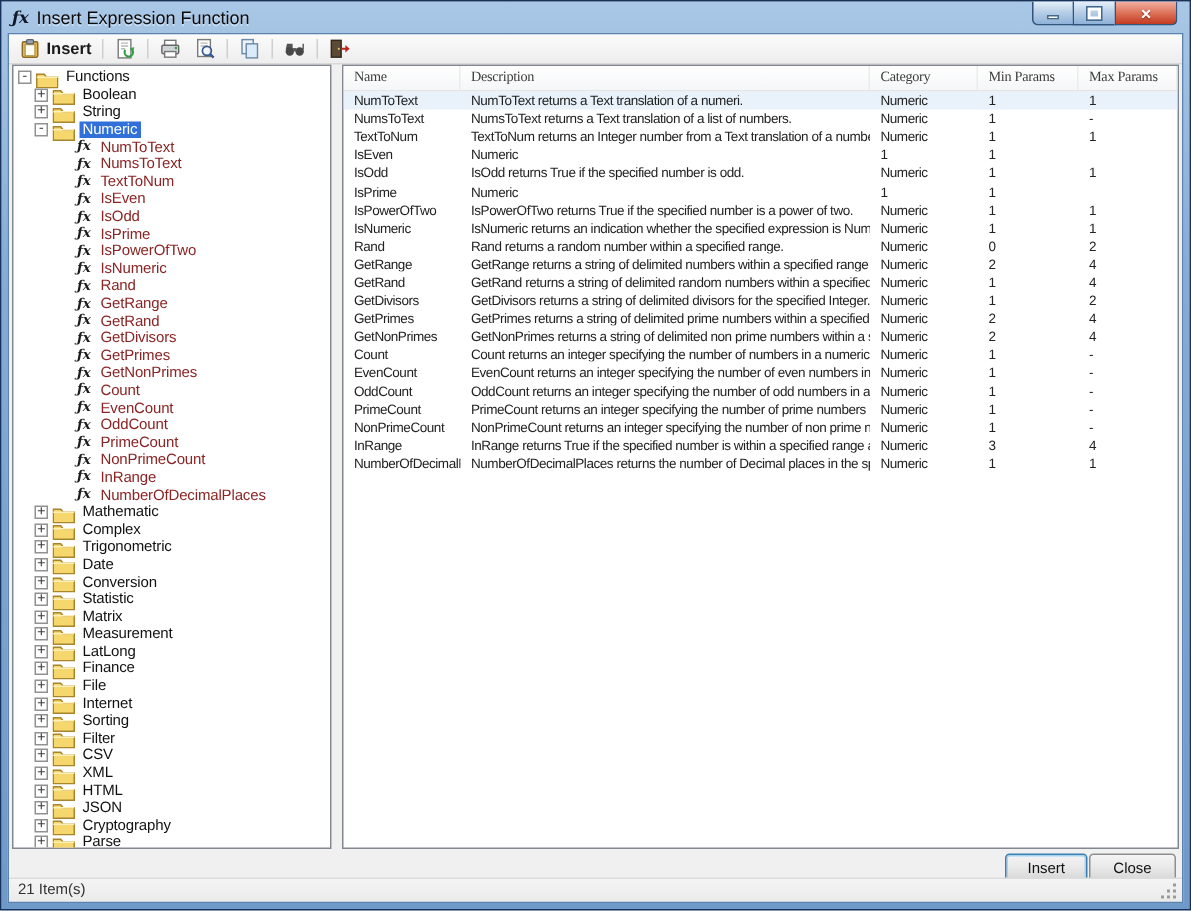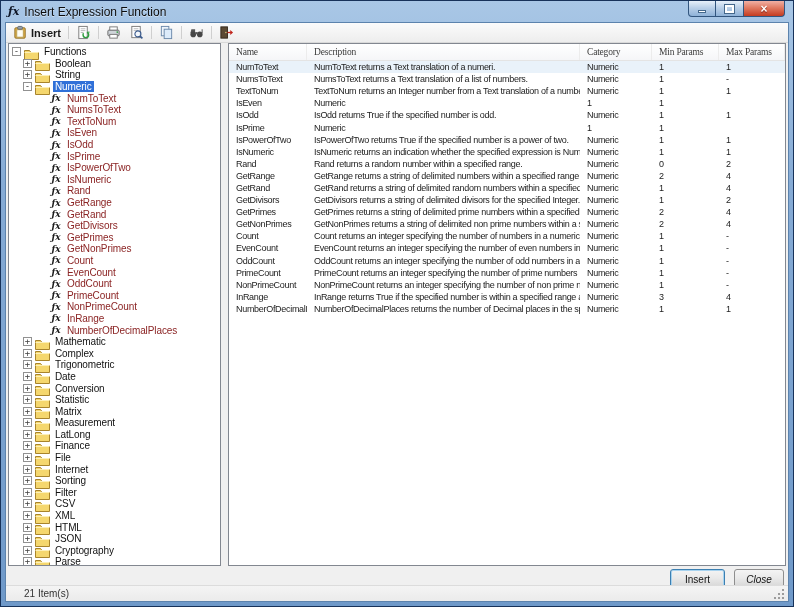--- a/index.html
+++ b/index.html
@@ -55,25 +55,25 @@
   .thead .hc{font-size:9.5px;color:#3c3c3c;padding-left:7px;border-right:1px solid #ececec;height:100%;
     display:flex;align-items:center;box-sizing:border-box;white-space:nowrap;overflow:hidden;letter-spacing:-0.2px;}
   .trow{display:grid;grid-template-columns:78px 273px 72px 67px 1fr;height:12.1px;align-items:center;}
   .trow.sel{background:#e9f2fa;}
   .trow .tc{font-size:9px;color:#222;padding-left:7px;white-space:nowrap;overflow:hidden;letter-spacing:-0.3px;}
   
   .btnbar{position:absolute;left:0;right:0;top:545px;height:22px;}
   .btn{position:absolute;top:1px;height:20px;font-family:"Liberation Sans",sans-serif;font-size:10px;color:#111;
     background:linear-gradient(#f4f4f4,#e9e9e9 45%,#d4d4d4);border:1px solid #8e8e8e;border-radius:3px;}
   .btn.default{right:63px;width:55px;border:1px solid #3c7fb1;box-shadow:0 0 0 1px #a8d3ef inset;}
-  .btn.plain{right:4px;width:50px;font-style:italic;}
+  .btn.plain{right:4px;width:58px;}
   
   .statusbar{position:absolute;left:0;right:0;bottom:0;height:15px;background:linear-gradient(#f4f4f4,#ebebeb);
     border-top:1px solid #dcdcdc;display:flex;align-items:center;}
-  .status-text{font-size:10px;color:#333;margin-left:18px;}
+  .status-text{font-size:10px;color:#333;margin-left:6px;}
   .grip{position:absolute;right:2px;bottom:2px;width:12px;height:12px;}
   .grip::before{content:"";position:absolute;left:0;bottom:0;width:2px;height:2px;background:#9b9b9b;
     box-shadow:4px 0 0 #9b9b9b,8px 0 0 #9b9b9b,8px -4px 0 #9b9b9b,8px -8px 0 #9b9b9b,4px -4px 0 #9b9b9b;}
 </style>
 </head>
 <body>
 
 <div class="window">
   <div class="titlebar">
     <span class="app-icon">ƒx</span>

